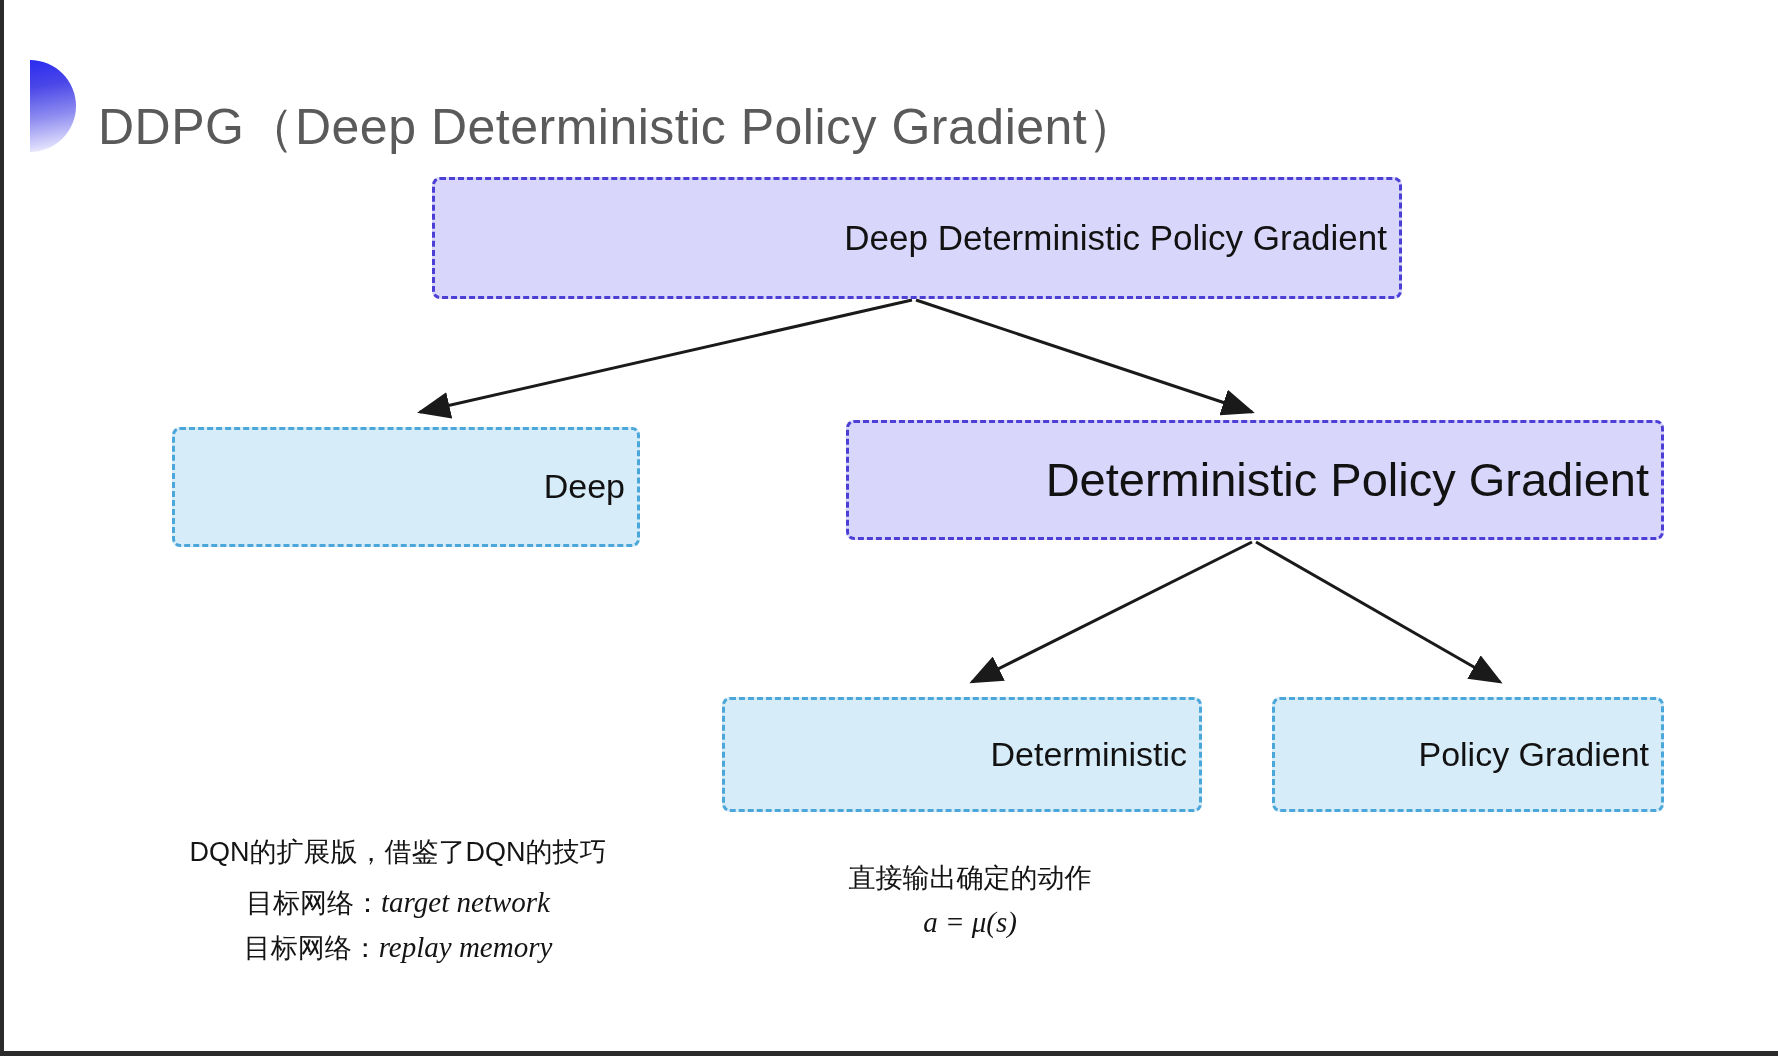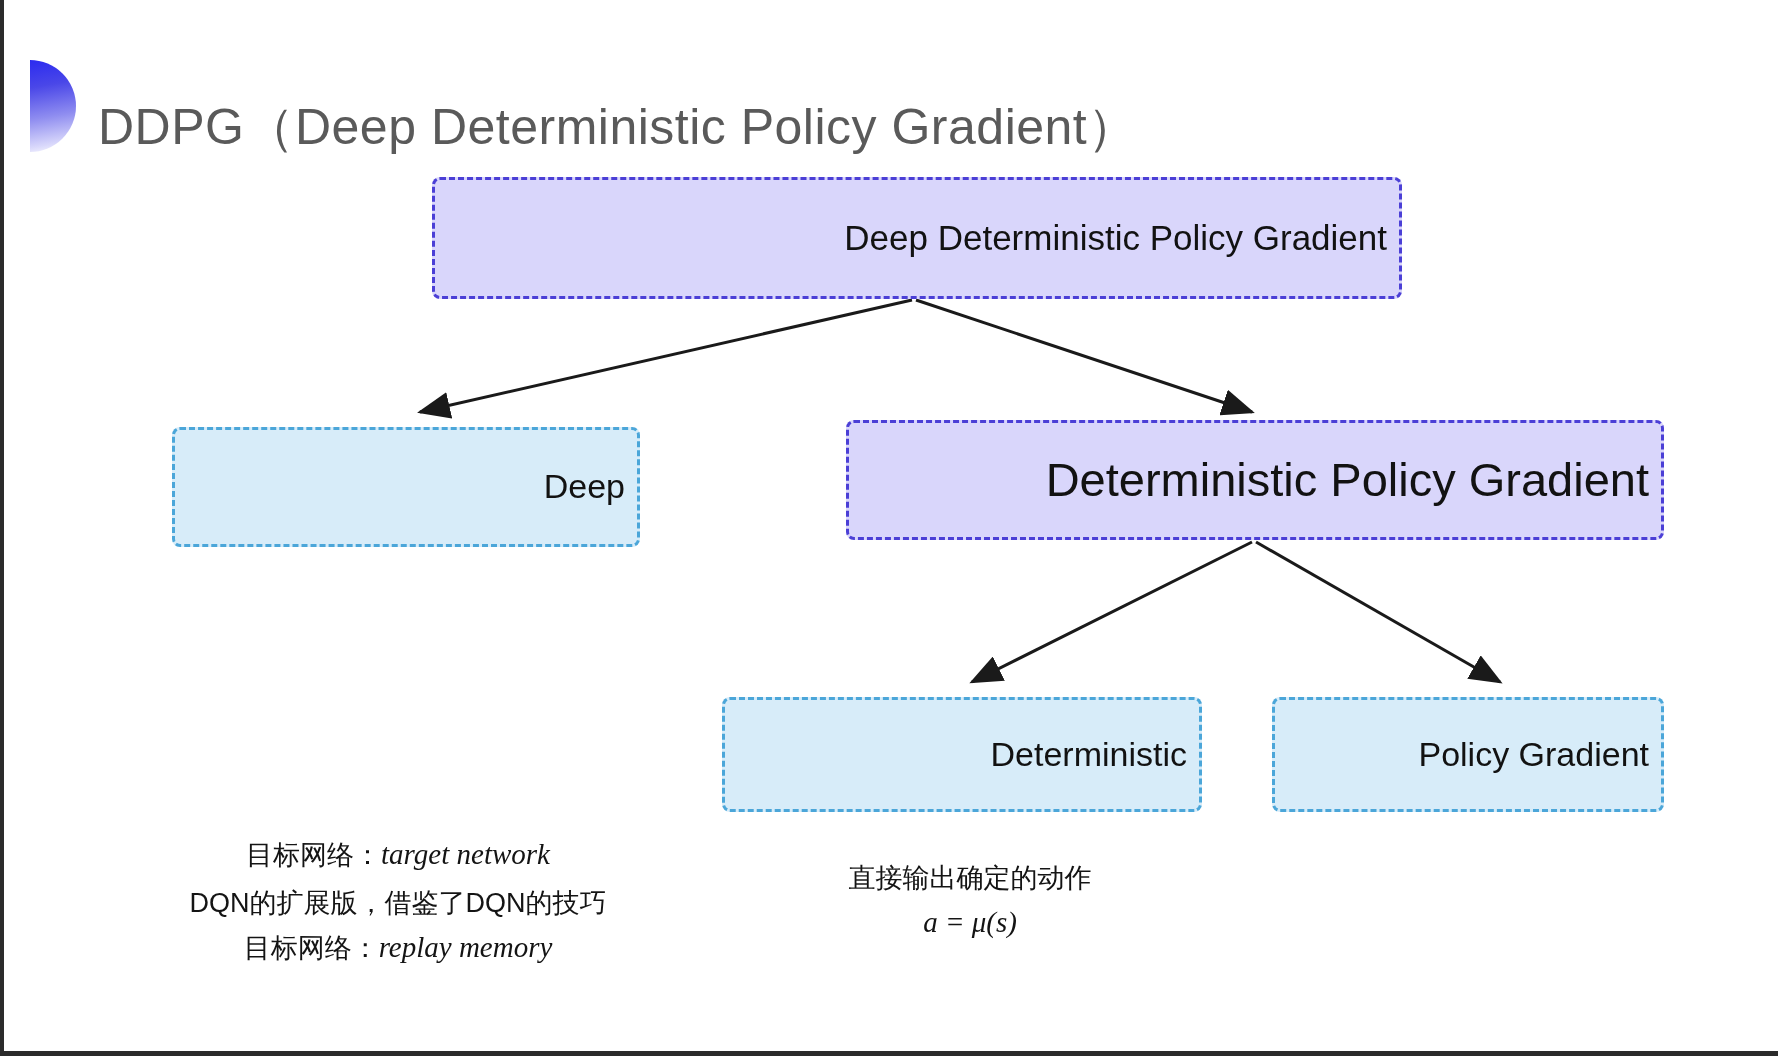--- a/index.html
+++ b/index.html
@@ -184,22 +184,22 @@
 
   <div class="node blue" id="node-det">
     <span class="node-label">Deterministic</span>
   </div>
 
   <div class="node blue" id="node-pg">
     <span class="node-label">Policy Gradient</span>
   </div>
 
   <div class="annotation" id="ann-deep">
+    <div class="line">DQN的扩展版，借鉴了DQN的技巧</div>
     <div class="line"><span>目标网络：</span><span class="math">target network</span></div>
-    <div class="line">DQN的扩展版，借鉴了DQN的技巧</div>
     <div class="line"><span>目标网络：</span><span class="math">replay memory</span></div>
   </div>
 
   <div class="annotation" id="ann-det">
     <div class="line">直接输出确定的动作</div>
     <div class="line"><span class="math">a = μ(s)</span></div>
   </div>
 
 
 </div>

